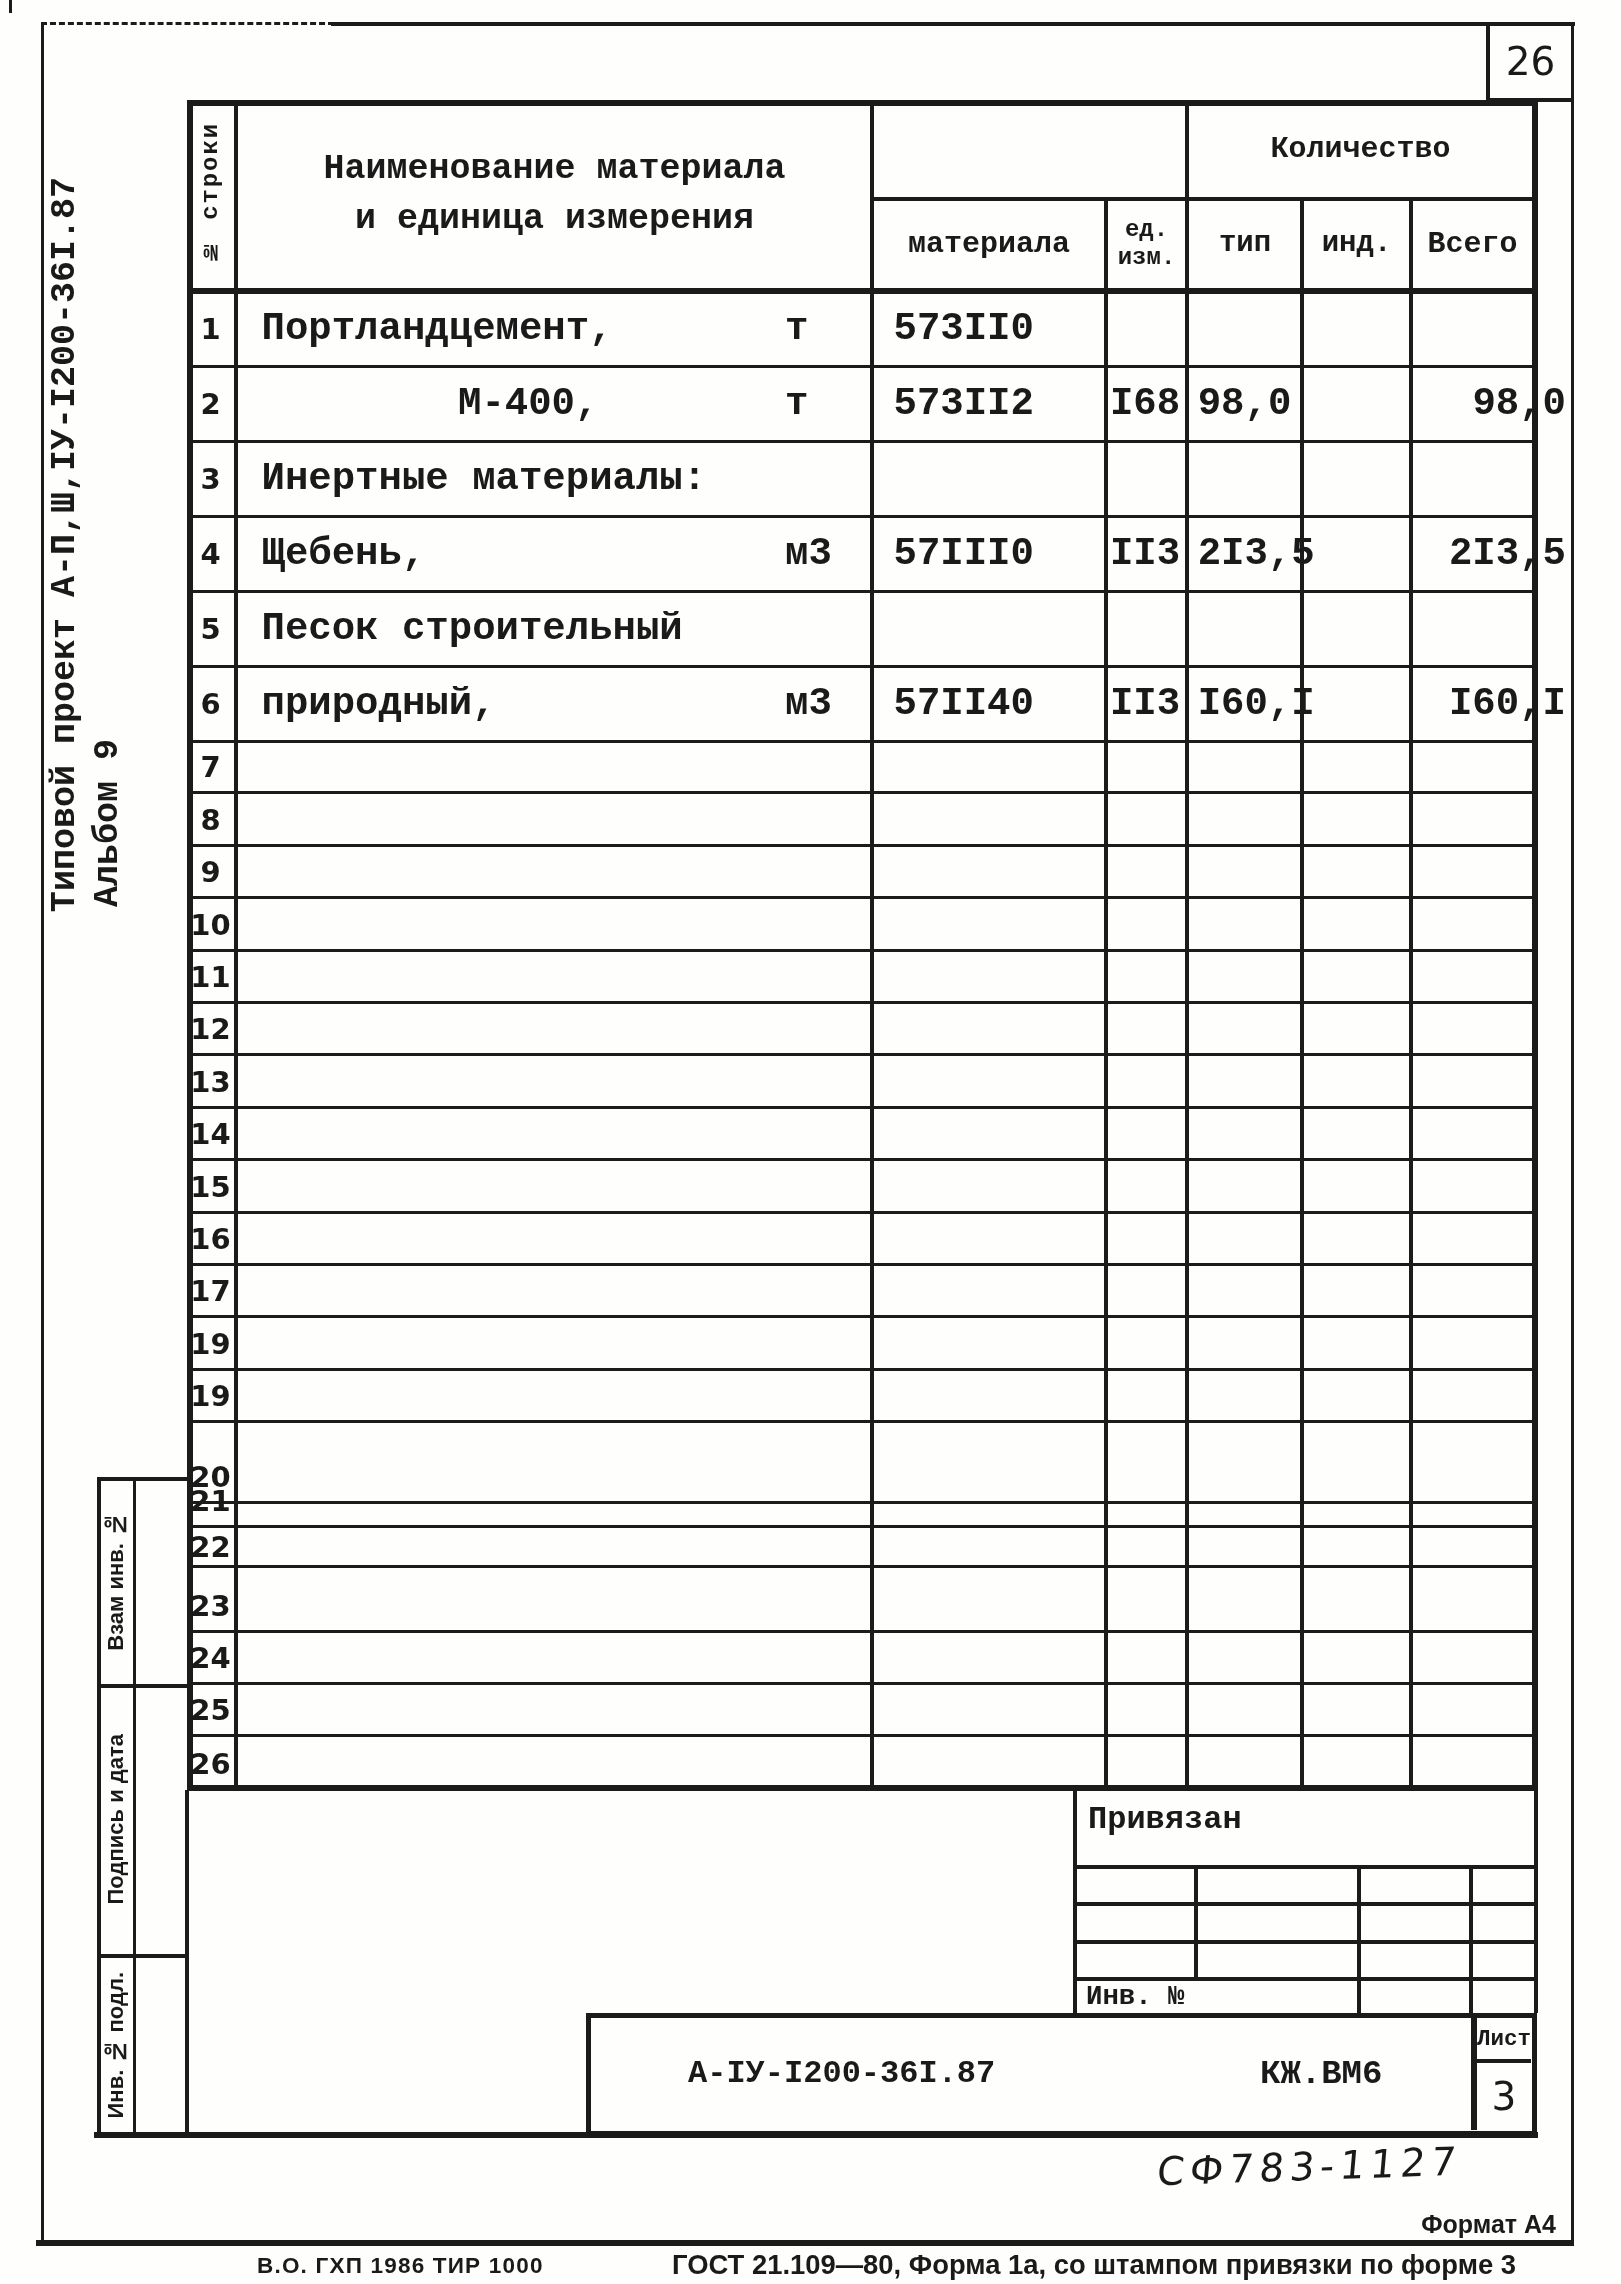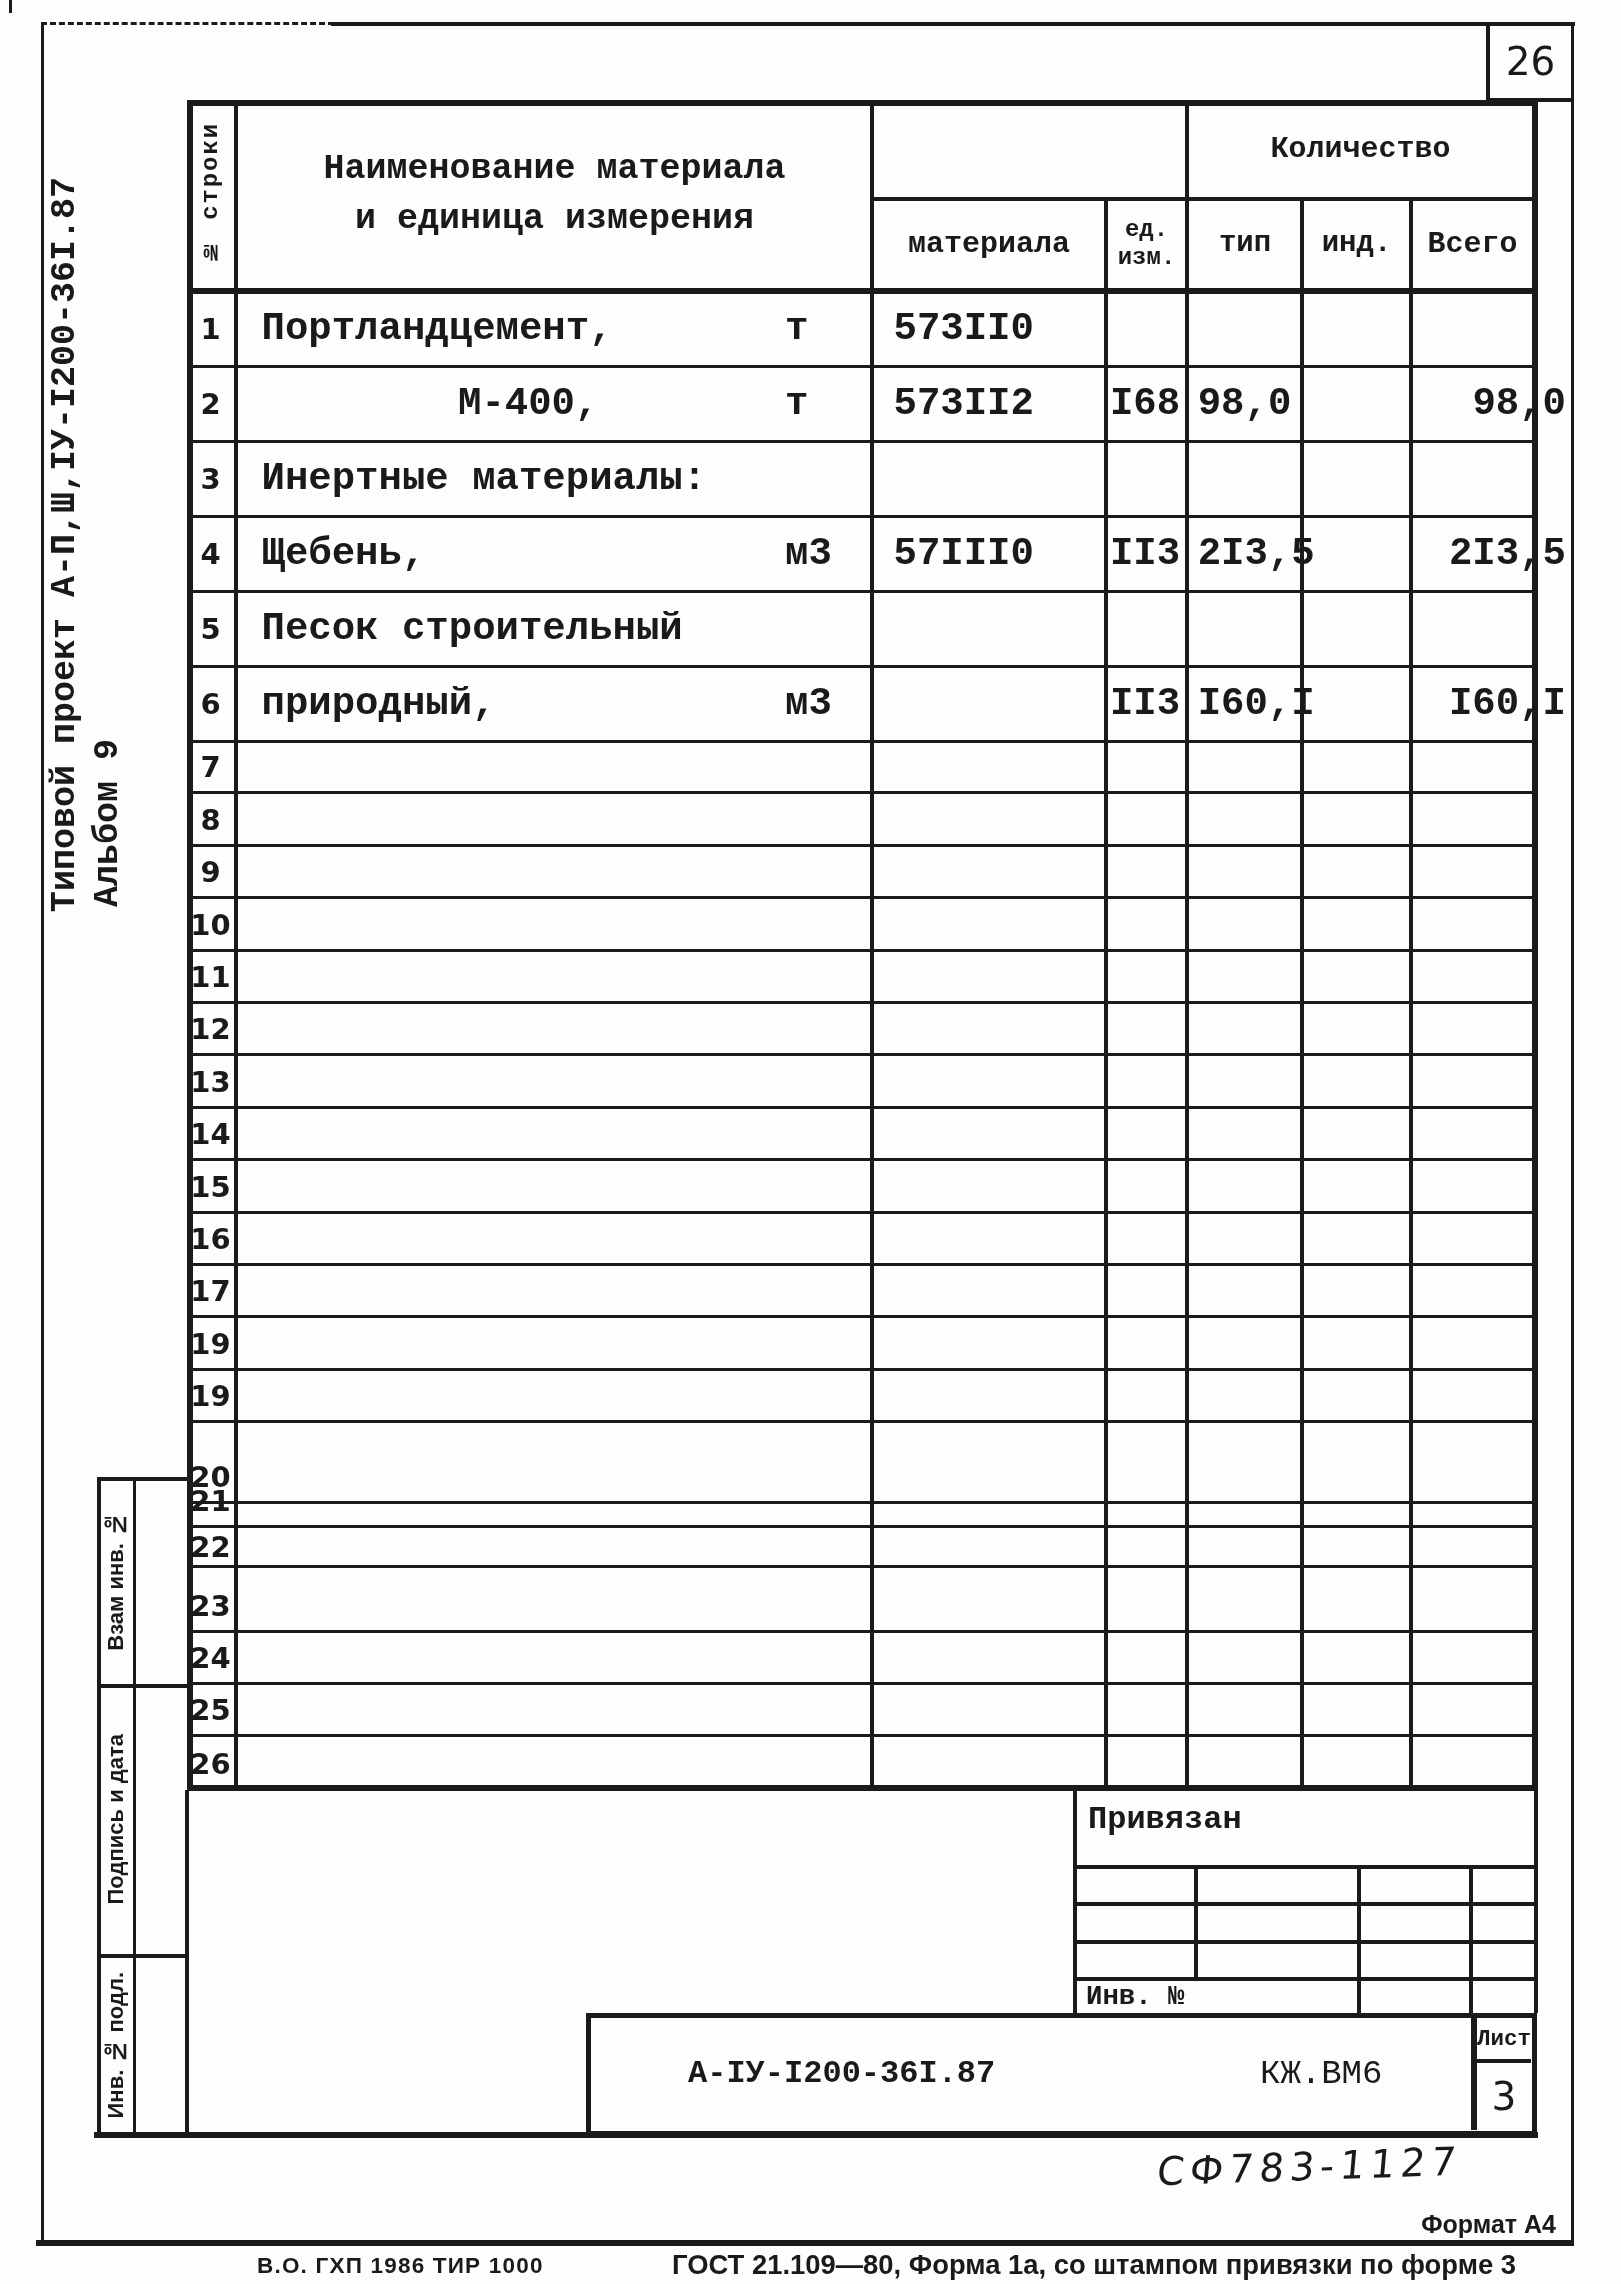--- a/index.html
+++ b/index.html
@@ -197,20 +197,23 @@
         <div class="tcell c-total"></div>
       </div>
       <div class="trow" style="top: 568px; height: 75px;">
         <div class="tcell c-no">
           <span>6</span>
         </div>
         <div class="tcell c-name" style="padding-left: 12.5px;">
           <span>природный,</span>
           <span class="c-unit">м3</span>
         </div>
+        <div class="tcell c-code">
+          <span>57II40</span>
+        </div>
         <div class="tcell c-ucode">
           <span>II3</span>
         </div>
         <div class="tcell c-type">
           <span>I60,I</span>
         </div>
         <div class="tcell c-ind"></div>
         <div class="tcell c-total">
           <span>I60,I</span>
         </div>
@@ -464,21 +467,21 @@
   <div class="strip-label" style="left:100px;top:1958px;width:32px;height:175px;">
     <span class="vtext">Инв. № подл.</span>
   </div>
 
   <div class="ln" style="left:94px;top:2132px;width:1444px;height:5.6px;"></div>
 
   <div class="stamp">
     <div class="ln" style="left:880px;top:0;width:5.6px;height:112px;"></div>
     <div class="ln" style="left:886px;top:41px;width:54px;height:3.7px;"></div>
     <div class="txt" style="left:97px;top:0;height:112px;line-height:112px;font-size:32px;font-weight:700;">А-IУ-I200-36I.87</div>
-    <div class="txt" style="left:669px;top:0;height:112px;line-height:112px;font-size:34px;font-weight:400;">КЖ.ВМ6</div>
+    <div class="txt" style="left:669px;top:0;height:112px;line-height:112px;font-size:34px;font-weight:700;">КЖ.ВМ6</div>
     <div class="txt" style="left:886px;top:0;width:54px;height:41px;display:flex;align-items:center;justify-content:center;font-size:22.5px;font-weight:700;">Лист</div>
     <div class="txt hand" style="left:886px;top:45px;width:54px;height:67px;display:flex;align-items:center;justify-content:center;font-size:39px;font-weight:400;">3</div>
   </div>
 
   <div class="txt hand" style="left:1157px;top:2144px;font-size:39px;font-weight:400;letter-spacing:5.6px;transform:rotate(-2deg) skewX(-7deg);">СФ783-1127</div>
 
   <div class="txt footer-sans" style="left:1366px;top:2210px;width:190px;text-align:right;font-size:25px;">Формат А4</div>
   <div class="txt footer-sans" style="left:257px;top:2253px;font-size:22.5px;letter-spacing:1.2px;">В.О. ГХП 1986 ТИР 1000</div>
   <div class="txt footer-sans" style="left:672px;top:2249px;font-size:27.4px;">ГОСТ 21.109—80, Форма 1а,  со штампом привязки по форме 3</div>
 

